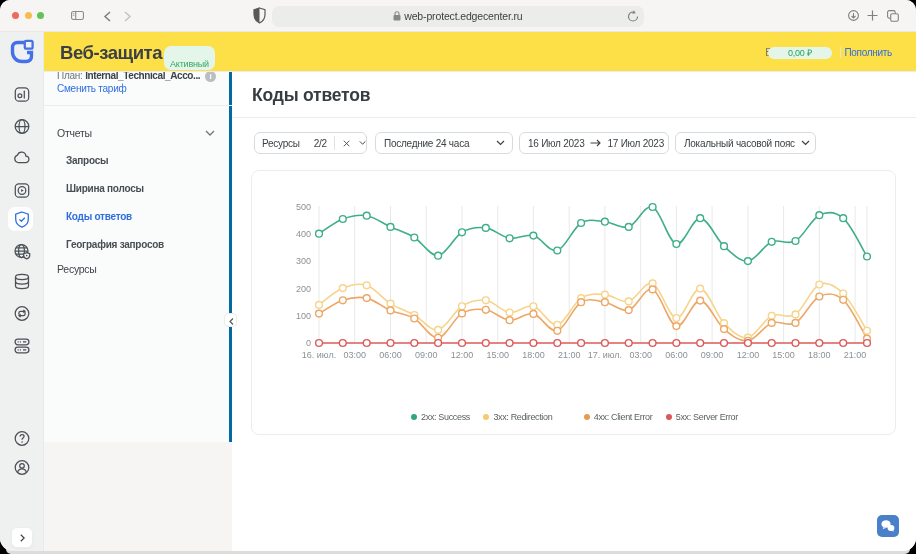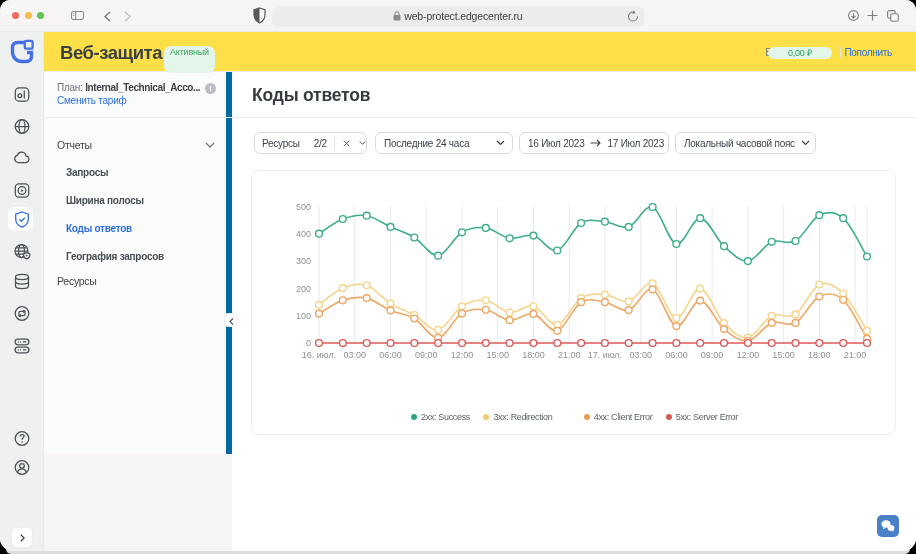--- a/index.html
+++ b/index.html
@@ -4,23 +4,23 @@
 body { width:916px; height:554px; background:#000; font-family:"Liberation Sans", sans-serif; position:relative; overflow:hidden; }
 .abs { position:absolute; }
 #strip { left:6px; top:546px; width:904px; height:8px; background:#dedcdb; border-radius:0 0 5px 5px; }
 #window { left:0; top:0; width:916px; height:551px; background:#f6f5f4; border-radius:10px 10px 13px 13px; overflow:hidden; }
 #chrome { left:0; top:0; width:916px; height:32px; background:#f6f5f4; border-bottom:1px solid #e9e8e7; }
 .light { width:7px; height:7px; border-radius:50%; top:12.2px; }
 #addrbar { left:272px; top:6px; width:372px; height:21px; background:#ececeb; border-radius:7px; }
 #addrtext { left:272px; top:6px; width:372px; height:21px; line-height:21px; text-align:center; font-size:10.5px; color:#3f3f3f; letter-spacing:-0.15px; }
 #appheader { left:44px; top:32px; width:872px; height:40px; background:#fde047; border-bottom:1px solid #ececec; z-index:2; }
 #apptitle { left:16px; top:9.5px; font-size:18.5px; font-weight:bold; color:#3a4045; letter-spacing:-0.45px; }
-#badge { left:120px; top:13.5px; height:27px; padding:0 6px; background:#e4f6e9; border-radius:7px; font-size:9px; color:#3aa662; line-height:13px; letter-spacing:-0.2px; }
+#badge { left:120px; top:13.5px; height:15px; padding:12px 6px; background:#e4f6e9; border-radius:7px; font-size:9px; color:#3aa662; line-height:13px; letter-spacing:-0.2px; }
 #rail { left:0; top:32px; width:44px; height:519px; background:#eff0f0; border-right:1px solid #e9eaea; }
-#sidebar { left:44px; top:71px; width:188px; height:383px; background:#fafbfb; border-right:6px solid #0369a1; font-size:10px; }
+#sidebar { left:44px; top:59px; width:188px; height:383px; background:#fafbfb; border-right:3px solid #0369a1; font-size:10px; }
 #sidebar .abs { white-space:nowrap; letter-spacing:-0.25px; }
 #main { left:232px; top:71px; width:684px; height:480px; background:#fff; }
 .icon { position:absolute; left:50%; transform:translateX(-50%); }
 #card { left:19px; top:99px; width:645px; height:265px; border:1px solid #ececec; border-radius:8px; background:#fff; }
 .pill { position:absolute; top:61px; height:22px; border:1px solid #d8dbdd; border-radius:6px; background:#fff; font-size:10px; color:#3b4246; display:flex; align-items:center; white-space:nowrap; letter-spacing:-0.25px; }
 .navtxt { position:absolute; font-size:10px; color:#474e54;font-weight:bold; }
 .leg { font-size:9px; color:#5b6165; letter-spacing:-0.35px; }
 </style></head><body>
 <div id="strip" class="abs"></div>
 <div id="window" class="abs">

